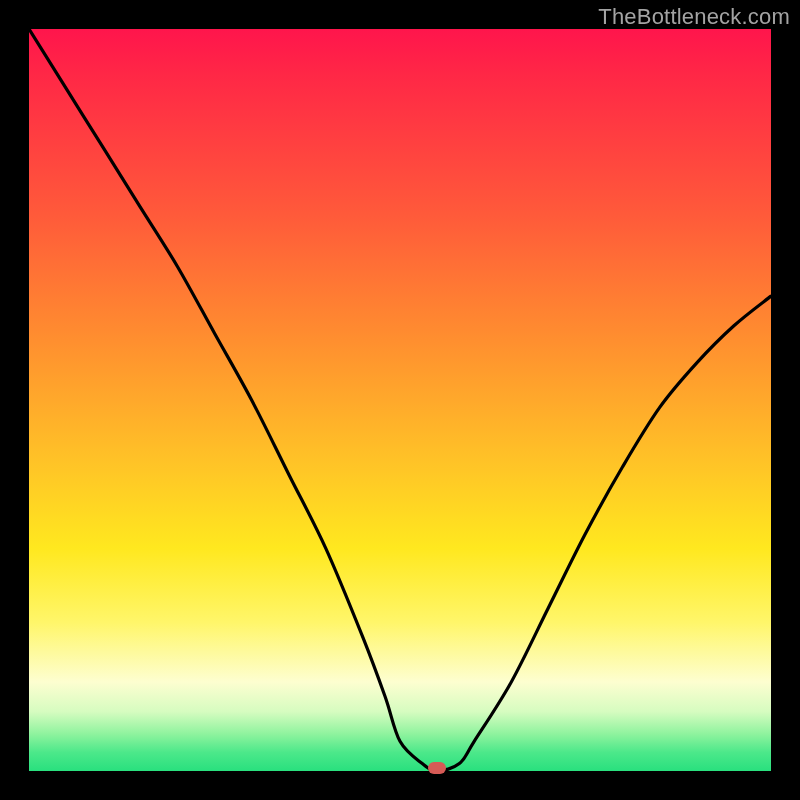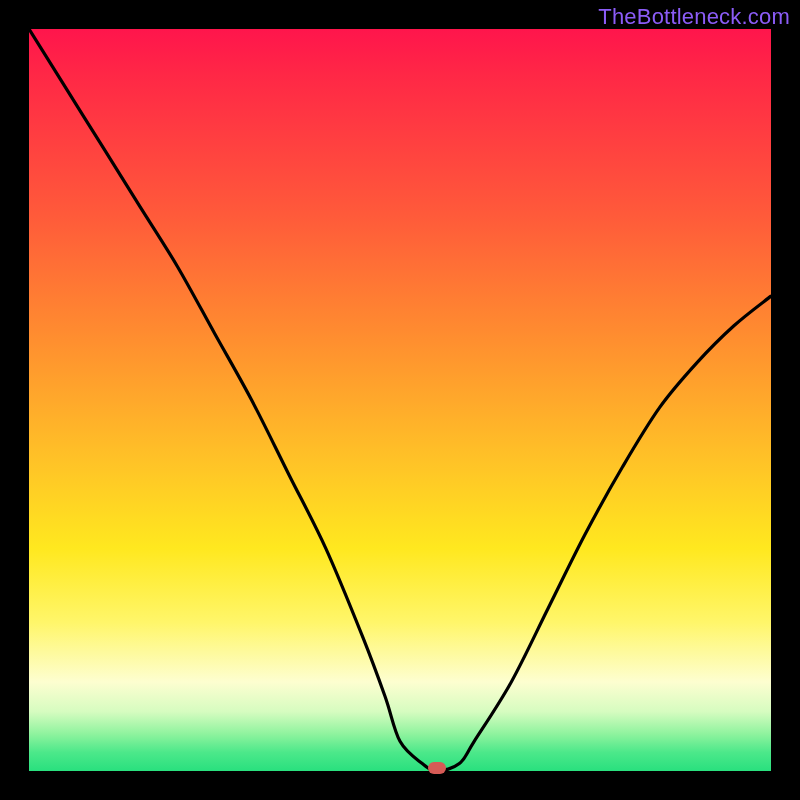--- a/index.html
+++ b/index.html
@@ -52,21 +52,21 @@
     width: 18px;
     height: 12px;
     border-radius: 6px / 6px;
     background: #d65b56;
     transform: translate(-50%, -50%);
   }
   .watermark {
     position: absolute;
     top: 4px;
     right: 10px;
-    color: #8b5cf6;
+    color: #a3a3a3;
     font-size: 22px;
     letter-spacing: 0.2px;
     font-weight: 500;
     user-select: none;
   }
 </style>
 </head>
 <body>
 
 <div class="frame">

